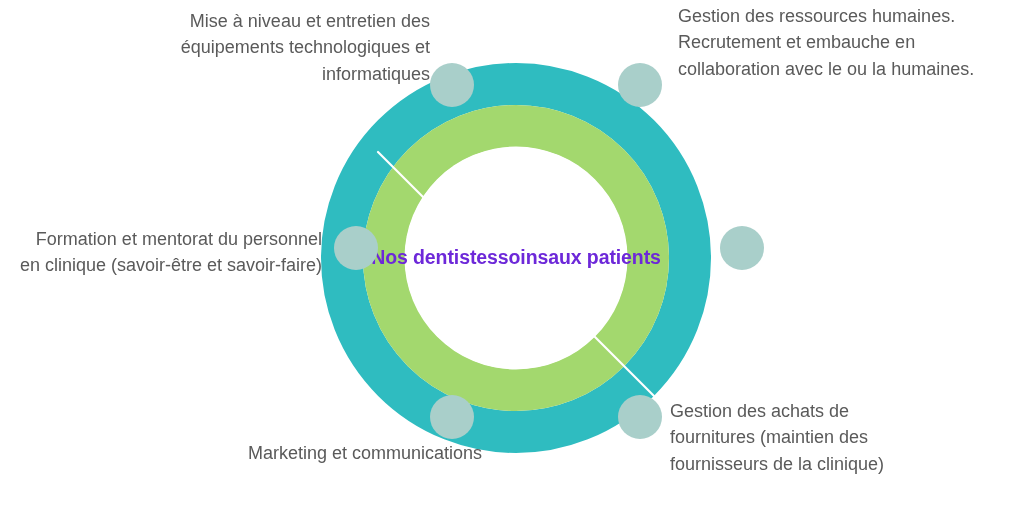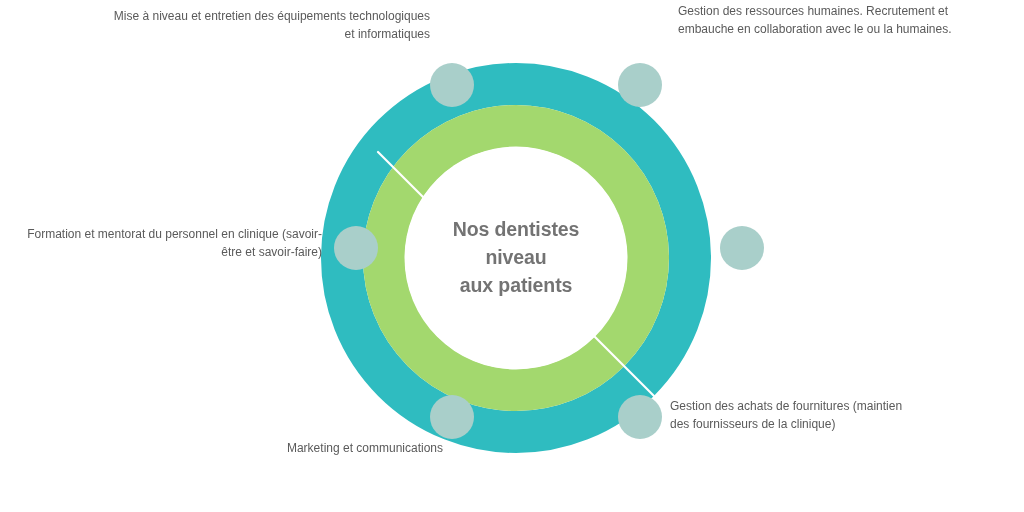--- a/index.html
+++ b/index.html
@@ -30,46 +30,46 @@
   #donut-svg { display: block; width: 390px; height: 390px; }
 
   
   #center-text {
     position: absolute;
     left: 404px;
     top: 172px;
     width: 224px;
     height: 172px;
     display: flex;
-    flex-direction: column;
+    flex-direction: row;
     align-items: center;
     justify-content: center;
     text-align: center;
     font-weight: bold;
     font-size: 19.5px;
     line-height: 1.42;
-    color: #737373;
+    color: #6d28d9;
     letter-spacing: -0.1px;
   }
   #center-text .ct-line { display: block; white-space: nowrap; }
 
   
   .node-dot {
     position: absolute;
     width: 44px;
     height: 44px;
     border-radius: 50%;
     background: #A9CFCA;
   }
 
   
   .node-label {
     position: absolute;
     color: #5A5A5A;
-    font-size: 12px;
+    font-size: 18px;
     line-height: 1.47;
     white-space: pre-line;
   }
   .lbl-right-align { text-align: right; }
   .lbl-left-align  { text-align: left; }
 
   
   #label-tech      { left: 108px; top: 8px;   width: 322px; }
   #label-rh        { left: 678px; top: 3px;   width: 308px; }
   #label-formation { left: 12px;  top: 226px; width: 310px; }
@@ -91,21 +91,21 @@
 
       <circle cx="195" cy="195" r="111.5" fill="#ffffff"></circle>
 
       <line x1="57" y1="89" x2="126" y2="158" stroke="#ffffff" stroke-width="2.2" stroke-linecap="round"></line>
       <line x1="264" y1="264" x2="333" y2="333" stroke="#ffffff" stroke-width="2.2" stroke-linecap="round"></line>
     </svg>
   </div>
 
   <div id="center-text">
     <span class="ct-line">Nos dentistes</span>
-    <span class="ct-line">niveau</span>
+    <span class="ct-line">soins</span>
     <span class="ct-line">aux patients</span>
   </div>
 
   <div class="node-dot" style="left:430px; top:63px;"></div>
   <div class="node-dot" style="left:618px; top:63px;"></div>
   <div class="node-dot" style="left:334px; top:226px;"></div>
   <div class="node-dot" style="left:720px; top:226px;"></div>
   <div class="node-dot" style="left:430px; top:395px;"></div>
   <div class="node-dot" style="left:618px; top:395px;"></div>
 

